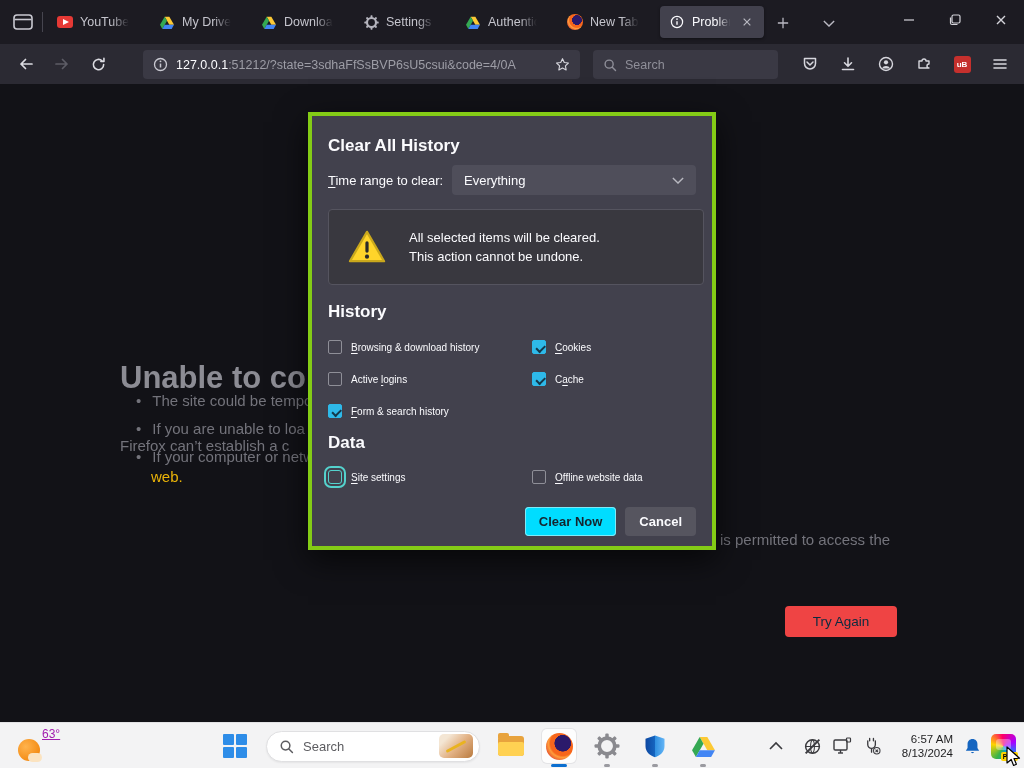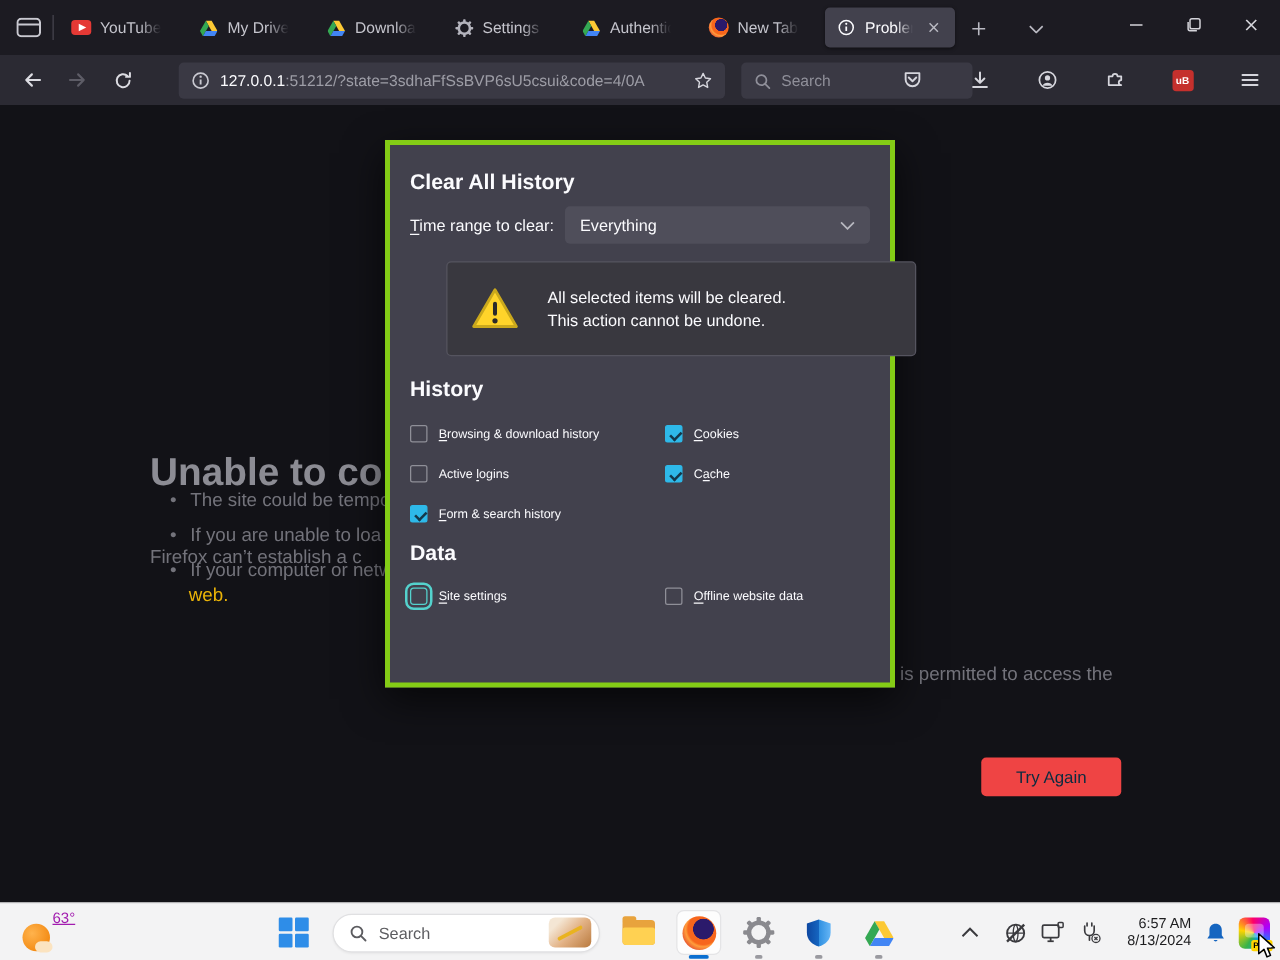--- a/index.html
+++ b/index.html
@@ -32,41 +32,41 @@
   .winbtn { width:46px; height:40px; display:flex; align-items:center; justify-content:center; color:#d4d4da; }
 
   
   .toolbar { position:absolute; left:0; top:44px; width:1024px; height:52px; background:#2b2a33; }
   .navbtn { position:absolute; top:6px; width:28px; height:28px; display:flex; align-items:center; justify-content:center; color:#dcdce2; border-radius:4px; }
   .navbtn.dim { color:#5d5c66; }
   .urlpill { position:absolute; left:143px; top:6px; width:437px; height:29px; background:#3a3944; border-radius:4px; display:flex; align-items:center; padding:0 10px; gap:8px; }
   .urltext { flex:1; font-size:12.5px; white-space:nowrap; overflow:hidden; }
   .urlhost { color:#fbfbfe; } .urlrest { color:#9d9da6; }
   .searchpill { position:absolute; left:593px; top:6px; width:185px; height:29px; background:#3a3944; border-radius:4px; display:flex; align-items:center; padding:0 10px; gap:8px; color:#8f8f99; font-size:12.5px; }
-  .tbicons { position:absolute; right:10px; top:6px; height:28px; display:flex; gap:26px; align-items:center; }
+  .tbicons { position:absolute; right:10px; top:6px; height:28px; display:flex; gap:10px; align-items:center; }
   .tbico { width:28px; height:28px; display:flex; align-items:center; justify-content:center; color:#d6d6dd; border-radius:4px; }
   .ubbadge { width:17px; height:17px; background:#c5302d; border-radius:3px; color:#fff; font-size:8px; font-weight:bold; display:flex; align-items:center; justify-content:center; }
 
   
   .content { position:absolute; left:0; top:84px; width:1024px; height:638px; background:#121217; }
   .err-h1 { position:absolute; left:120px; top:276px; font-size:31px; font-weight:600; color:#8c8c94; white-space:nowrap; }
   .err-sub { position:absolute; left:120px; top:353px; font-size:15px; color:#73737b; white-space:nowrap; }
   .err-li { position:absolute; font-size:15px; color:#73737b; white-space:nowrap; }
   .err-li::before { content:"•"; margin-right:11px; color:#73737b; }
   .err-wrap { position:absolute; left:151px; font-size:15px; color:#eab308; }
   .err-right { position:absolute; left:720px; top:447px; font-size:15px; color:#73737b; white-space:nowrap; }
   .tryagain { position:absolute; left:785px; top:522px; width:112px; height:31px; background:#ef4444; color:#0a2c40; font-size:13.5px; border:none; border-radius:4px; font-family:inherit; }
 
   
   .dialog { position:absolute; left:308px; top:112px; width:408px; height:438px; background:#42414d; border:4px solid #84cc16; border-radius:0; box-shadow:0 10px 30px rgba(0,0,0,.65); color:#fbfbfe; }
   .dlg-title { position:absolute; left:16px; top:20px; font-size:17px; font-weight:bold; }
   .dlg-timerow-label { position:absolute; left:16px; top:57px; font-size:13px; }
   .dlg-select { position:absolute; left:140px; top:49px; width:244px; height:30px; background:#4f4e5a; border-radius:4px; display:flex; align-items:center; padding:0 12px; font-size:13px; color:#fbfbfe; }
   .dlg-select .chev { margin-left:auto; color:#b8b8c0; display:flex; }
-  .warnbox { position:absolute; left:16px; top:93px; width:376px; height:76px; background:#39383f; border:1px solid #55545f; border-radius:4px; display:flex; align-items:center; padding:0 18px; gap:22px;margin-left:29px; }
+  .warnbox { position:absolute; left:16px; top:93px; width:376px; height:76px; background:#39383f; border:1px solid #55545f; border-radius:4px; display:flex; align-items:center; padding:0 18px; gap:22px; }
   .warntext { font-size:13px; line-height:19px; color:#fbfbfe; }
   .sect { position:absolute; left:16px; font-size:17px; font-weight:bold; }
   .cbrow { position:absolute; display:flex; align-items:center; gap:9px; font-size:10px; height:20px; }
   .cb { width:14px; height:14px; border:1px solid #8f8f98; border-radius:2px; background:transparent; position:relative; flex:0 0 auto; }
   .cb.checked { background:#2eb9e9; border-color:#2eb9e9; }
   .cb.checked::after { content:""; position:absolute; left:2.5px; top:3.5px; width:7px; height:3.5px; border-left:2px solid #14384a; border-bottom:2px solid #14384a; transform:rotate(-45deg); }
   .cb.focused { outline:2px solid #54d2cd; outline-offset:2px; border-color:#54d2cd; border-radius:3px; }
   .ak { text-decoration:underline; text-underline-offset:2px; }
   .dlg-buttons { position:absolute; right:16px; top:391px; display:flex; gap:9px; }
   .btn { border:none; border-radius:4px; font-size:13px; font-weight:600; font-family:inherit; height:29px; padding:0 14px; }
@@ -462,20 +462,24 @@
 
     <div class="cbrow" style="left:16px;top:351px">
       <span class="cb focused"></span>
       <span><span></span><span class="ak">S</span><span>ite settings</span></span>
     </div>
     <div class="cbrow" style="left:220px;top:351px">
       <span class="cb"></span>
       <span><span></span><span class="ak">O</span><span>ffline website data</span></span>
     </div>
 
+    <div class="dlg-buttons">
+      <button class="btn primary">Clear Now</button>
+      <button class="btn normal">Cancel</button>
+    </div>
   </div>
 
   <div class="taskbar">
     <div class="weather">
       <span class="wicon"></span>
       <span class="wtemp">63°</span>
     </div>
 
     <div class="tk-center">
       <div class="tkapp">

